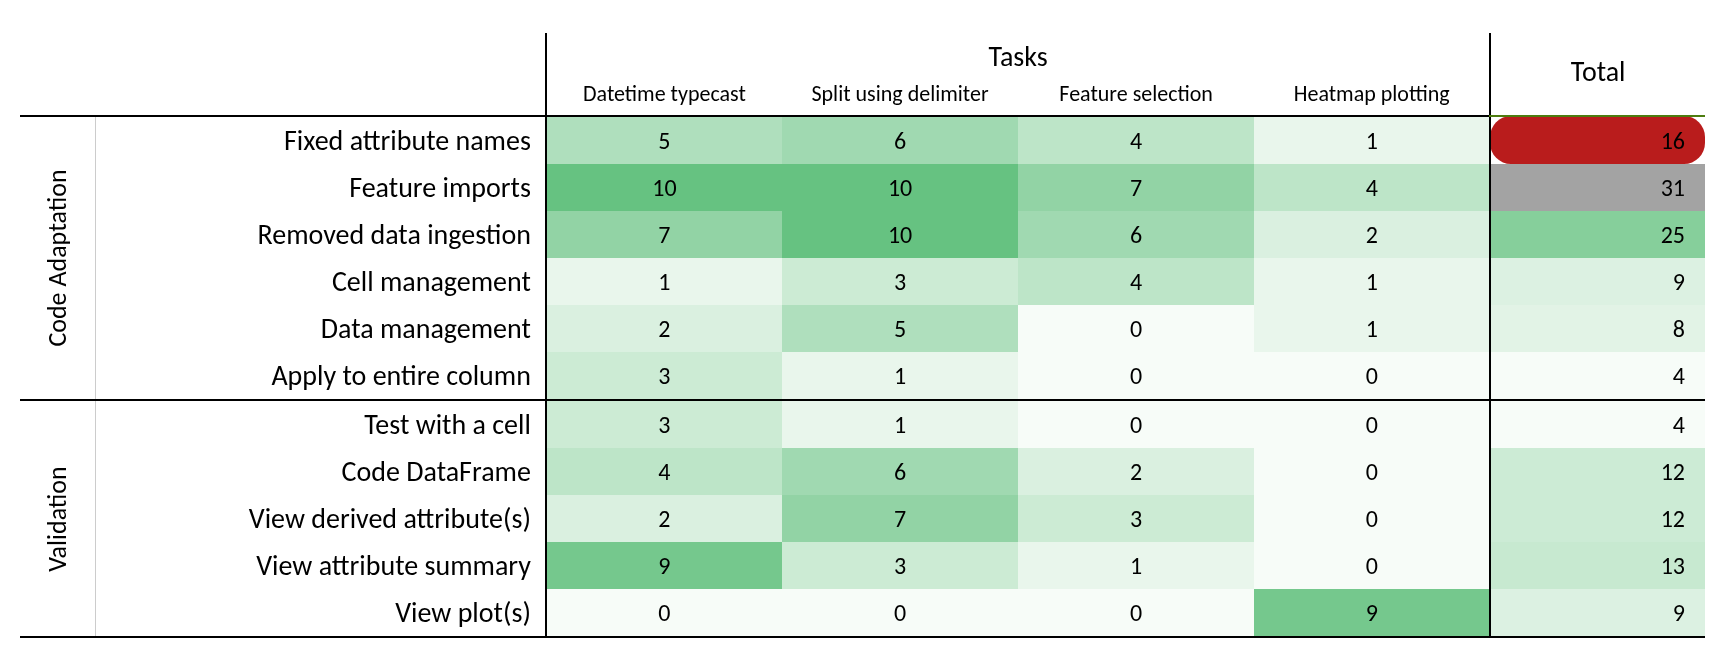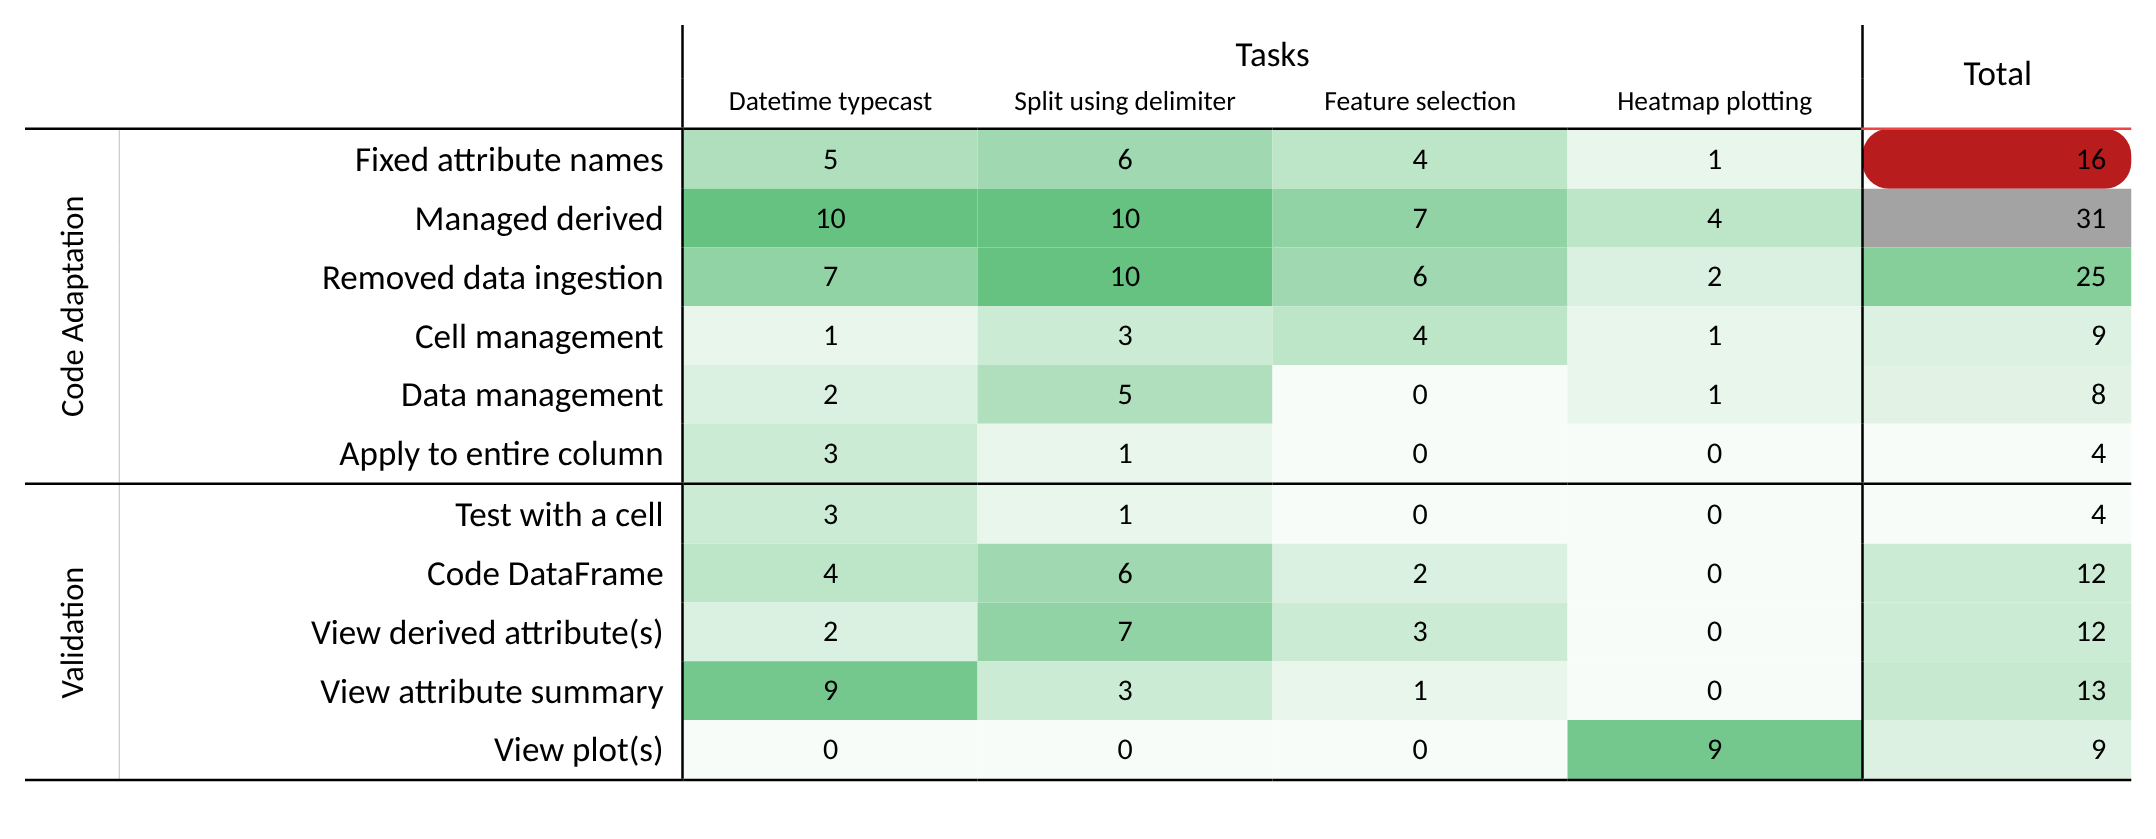--- a/index.html
+++ b/index.html
@@ -5,21 +5,21 @@
   * { box-sizing: border-box; }
   body {
     margin: 0;
     padding: 20px;
     font-family: Calibri, 'Segoe UI', Arial, sans-serif;
     background: #fff;
     color: #000;
   }
   .wrap {
     width: 1685px;
-    margin: 0 auto;
+    margin: 13px auto;
   }
   table {
     border-collapse: collapse;
     width: 100%;
   }
   td, th {
     padding: 0;
     font-weight: normal;
   }
   
@@ -36,21 +36,21 @@
   .task-header {
     text-align: center;
     font-size: 22px;
     padding: 4px 0 8px;
     border-bottom: 2px solid #000;
   }
   .total-header {
     text-align: center;
     font-size: 28px;
     padding: 6px 0 12px;
-    border-bottom: 2px solid #ef4444;
+    border-bottom: 2px solid #4d7c0f;
   }
   .row-label {
     text-align: right;
     font-size: 28px;
     padding: 6px 14px 6px 6px;
     white-space: nowrap;
   }
   .cat-label {
     text-align: center;
     font-size: 26px;
@@ -113,21 +113,21 @@
             <span class="rot">Code Adaptation</span>
           </td>
           <td class="row-label vl-left-light">Fixed attribute names</td>
           <td class="cell vl-left" style="background: rgb(175, 223, 189);">5</td>
           <td class="cell" style="background: rgb(160, 217, 177);">6</td>
           <td class="cell" style="background: rgb(189, 229, 200);">4</td>
           <td class="cell" style="background: rgb(233, 246, 236);">1</td>
           <td class="total-cell vl-left" style="background: #b91c1c; border-radius: 21px;">16</td>
         </tr>
         <tr>
-          <td class="row-label vl-left-light">Managed derived</td>
+          <td class="row-label vl-left-light">Feature imports</td>
           <td class="cell vl-left" style="background: rgb(102, 194, 129);">10</td>
           <td class="cell" style="background: rgb(102, 194, 129);">10</td>
           <td class="cell" style="background: rgb(146, 211, 165);">7</td>
           <td class="cell" style="background: rgb(189, 229, 200);">4</td>
           <td class="total-cell vl-left" style="background: #a3a3a3;">31</td>
         </tr>
         <tr>
           <td class="row-label vl-left-light">Removed data ingestion</td>
           <td class="cell vl-left" style="background: rgb(146, 211, 165);">7</td>
           <td class="cell" style="background: rgb(102, 194, 129);">10</td>

